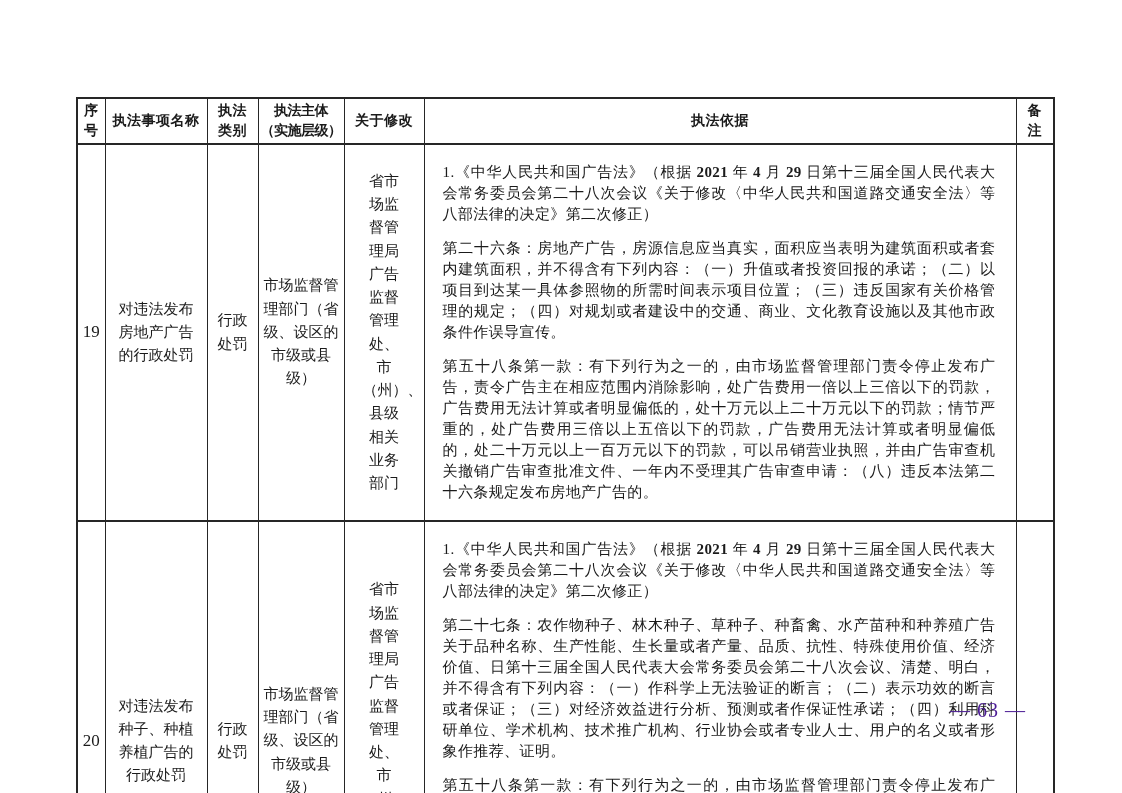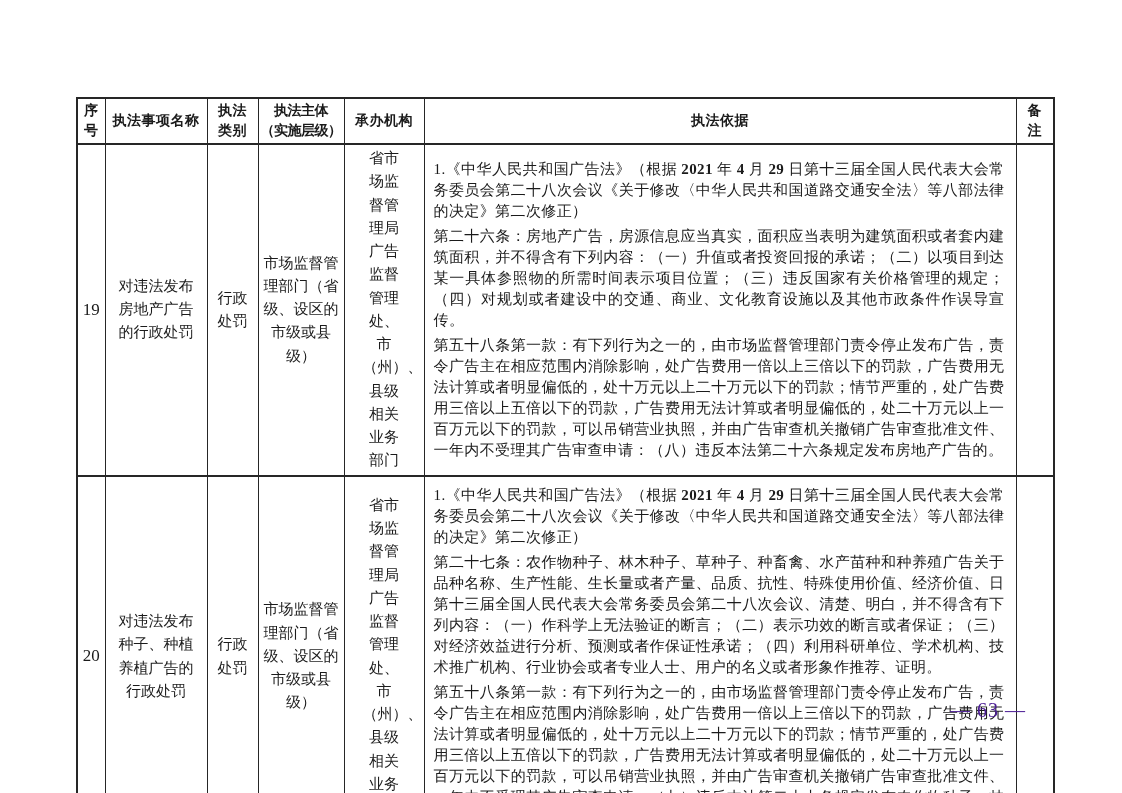--- a/index.html
+++ b/index.html
@@ -52,21 +52,21 @@
   tr.body-row-1 { height: 295px; }
   td.cell-seq { font-size: 17px; margin-top: 36px; }
   td.cell-name { padding: 2px 10px; }
   td.cell-agency { padding: 2px 18px; }
   td.cell-basis {
     text-align: left;
     padding: 4px 7px 4px 5px;
     vertical-align: middle;
   }
   td.cell-basis p {
-    margin: 4px;
+    margin: 13px;
     font-size: 15px;
     line-height: 21px;
     letter-spacing: 0.4px;
     text-align: justify;
   }
   td.cell-basis .b { font-weight: bold; }
   .page-number {
     position: absolute;
     left: 942px;
     top: 699px;
@@ -94,21 +94,21 @@
     </colgroup>
     <thead>
       <tr class="head-row">
         <th>序
 号</th>
         <th>执法事项名称</th>
         <th>执法
 类别</th>
         <th class="th-subject">执法主体
 （实施层级）</th>
-        <th>承办机构</th>
+        <th>关于修改</th>
         <th>执法依据</th>
         <th>备
 注</th>
       </tr>
     </thead>
     <tbody>
       <tr class="body-row-0">
         <td class="cell-seq">19</td>
         <td class="cell-name">对违法发布房地产广告的行政处罚</td>
         <td class="cell-category">行政处罚</td>

